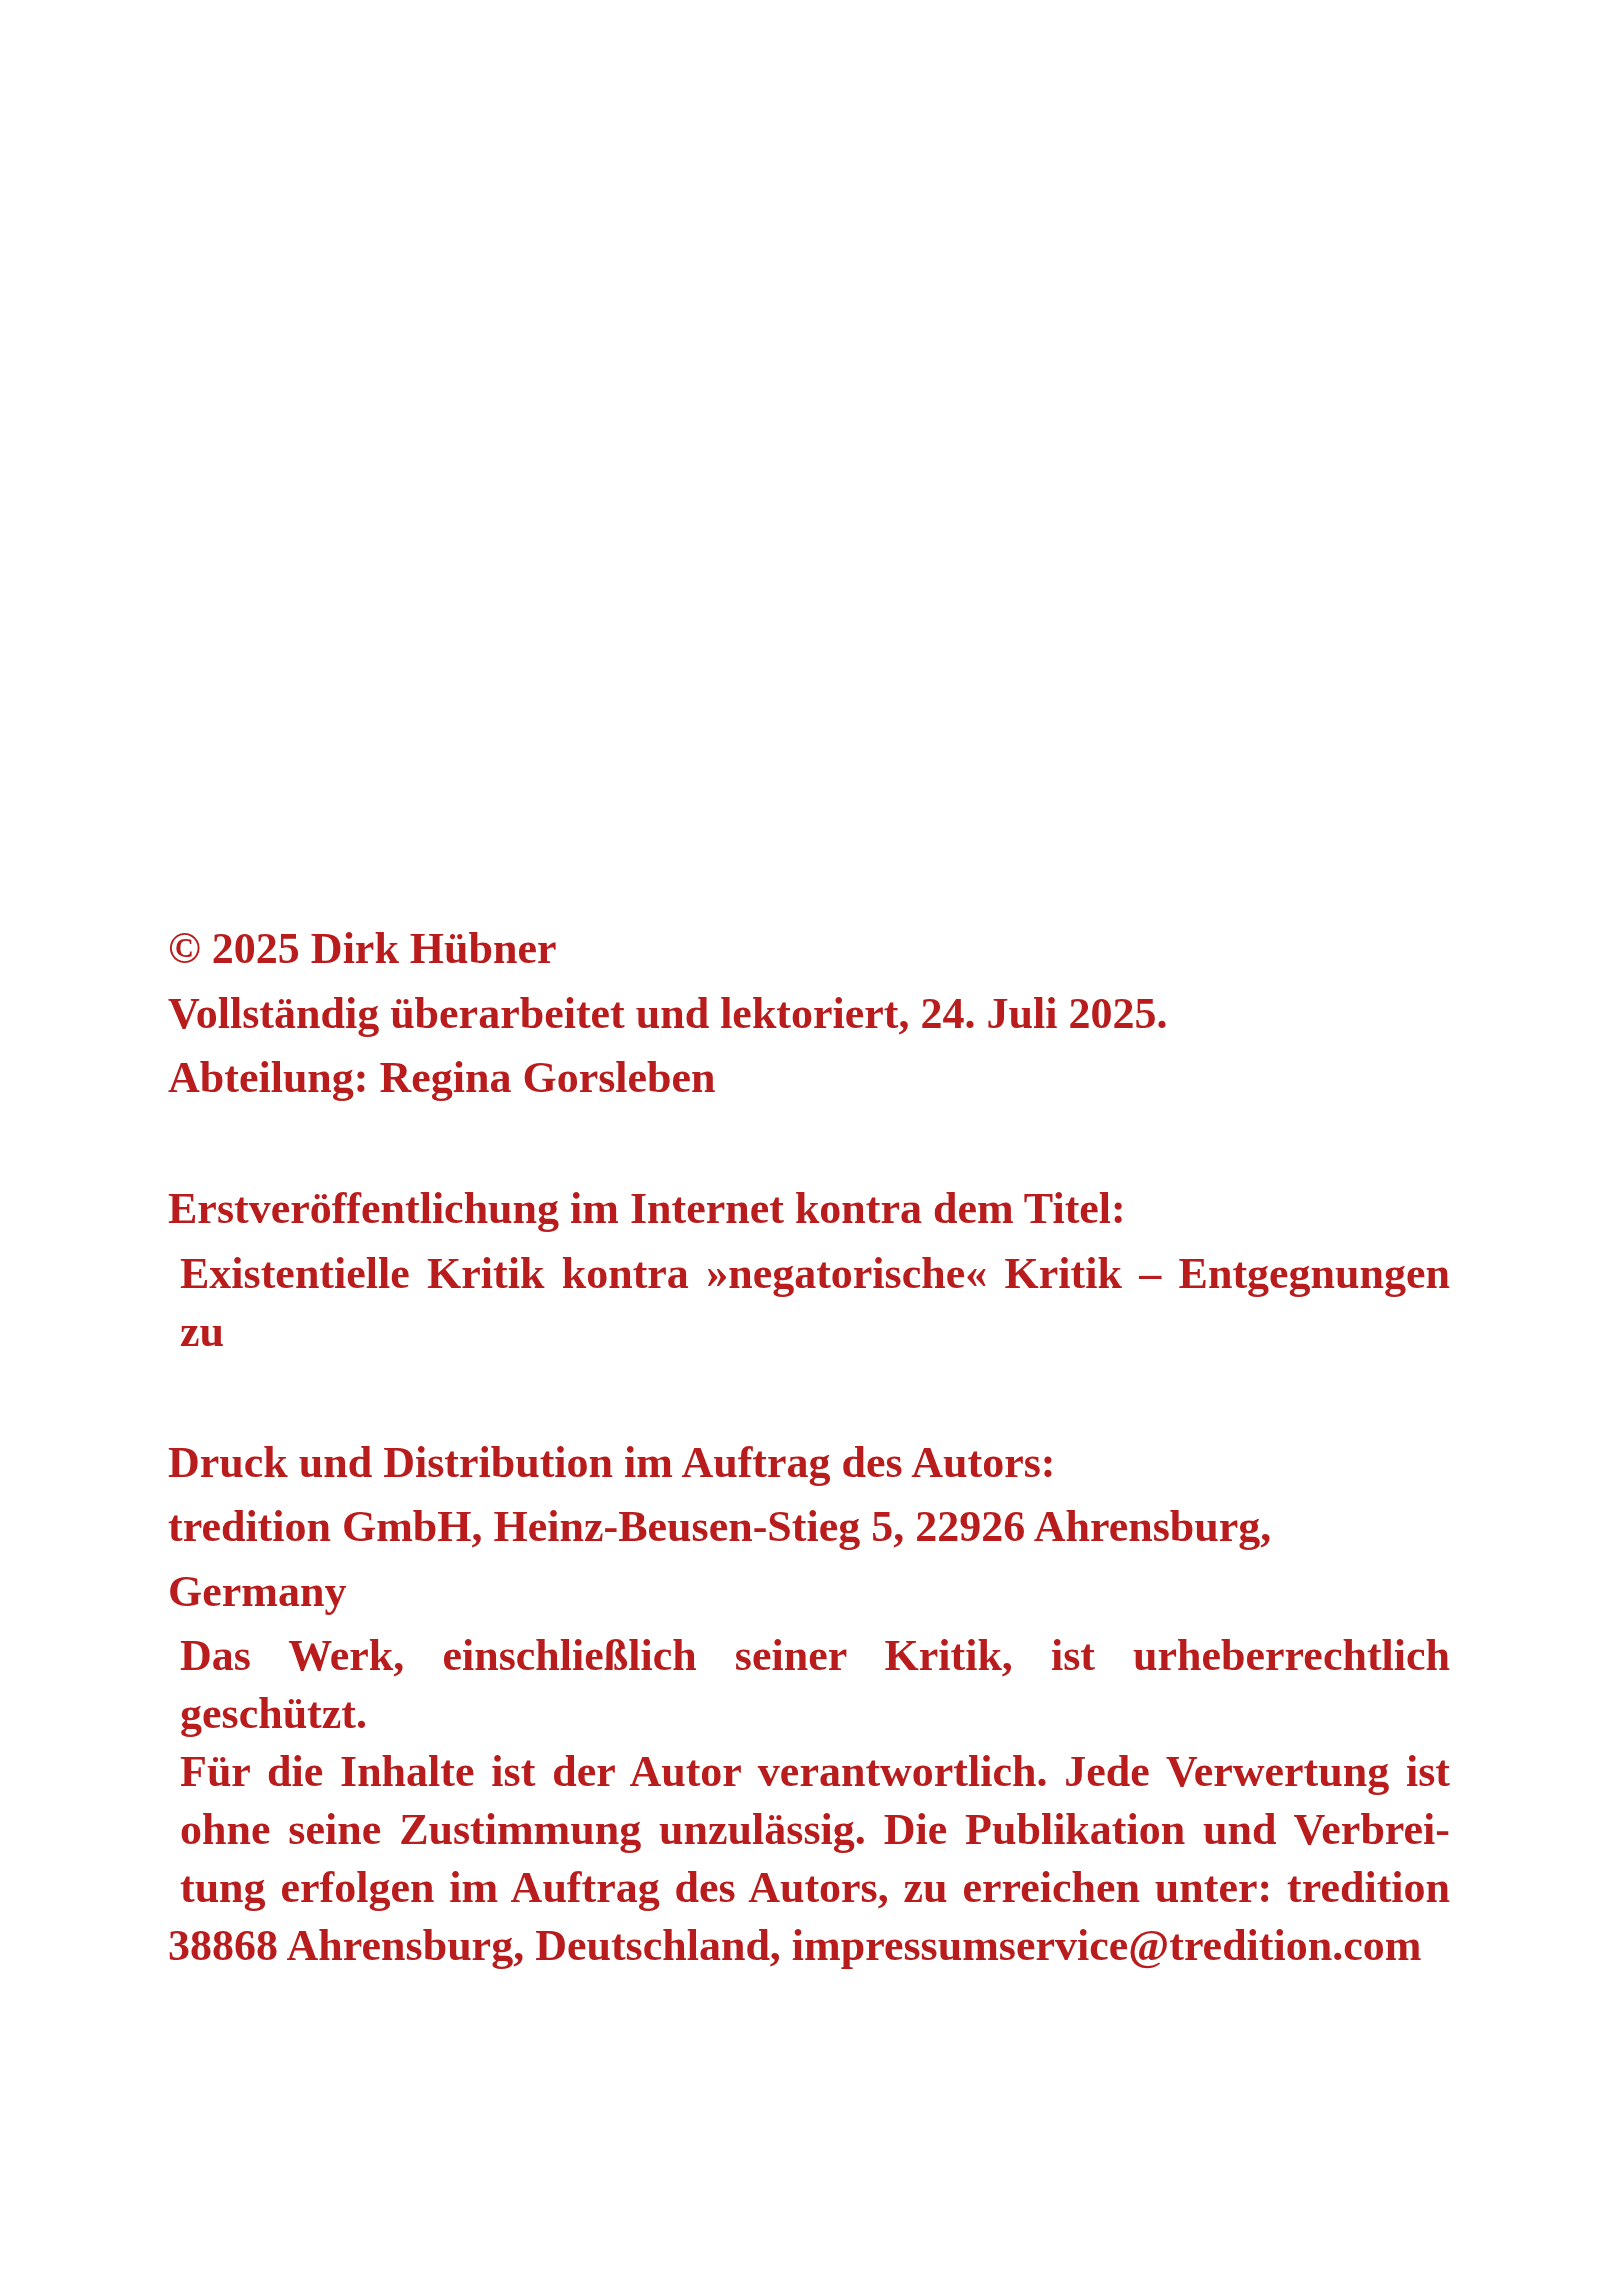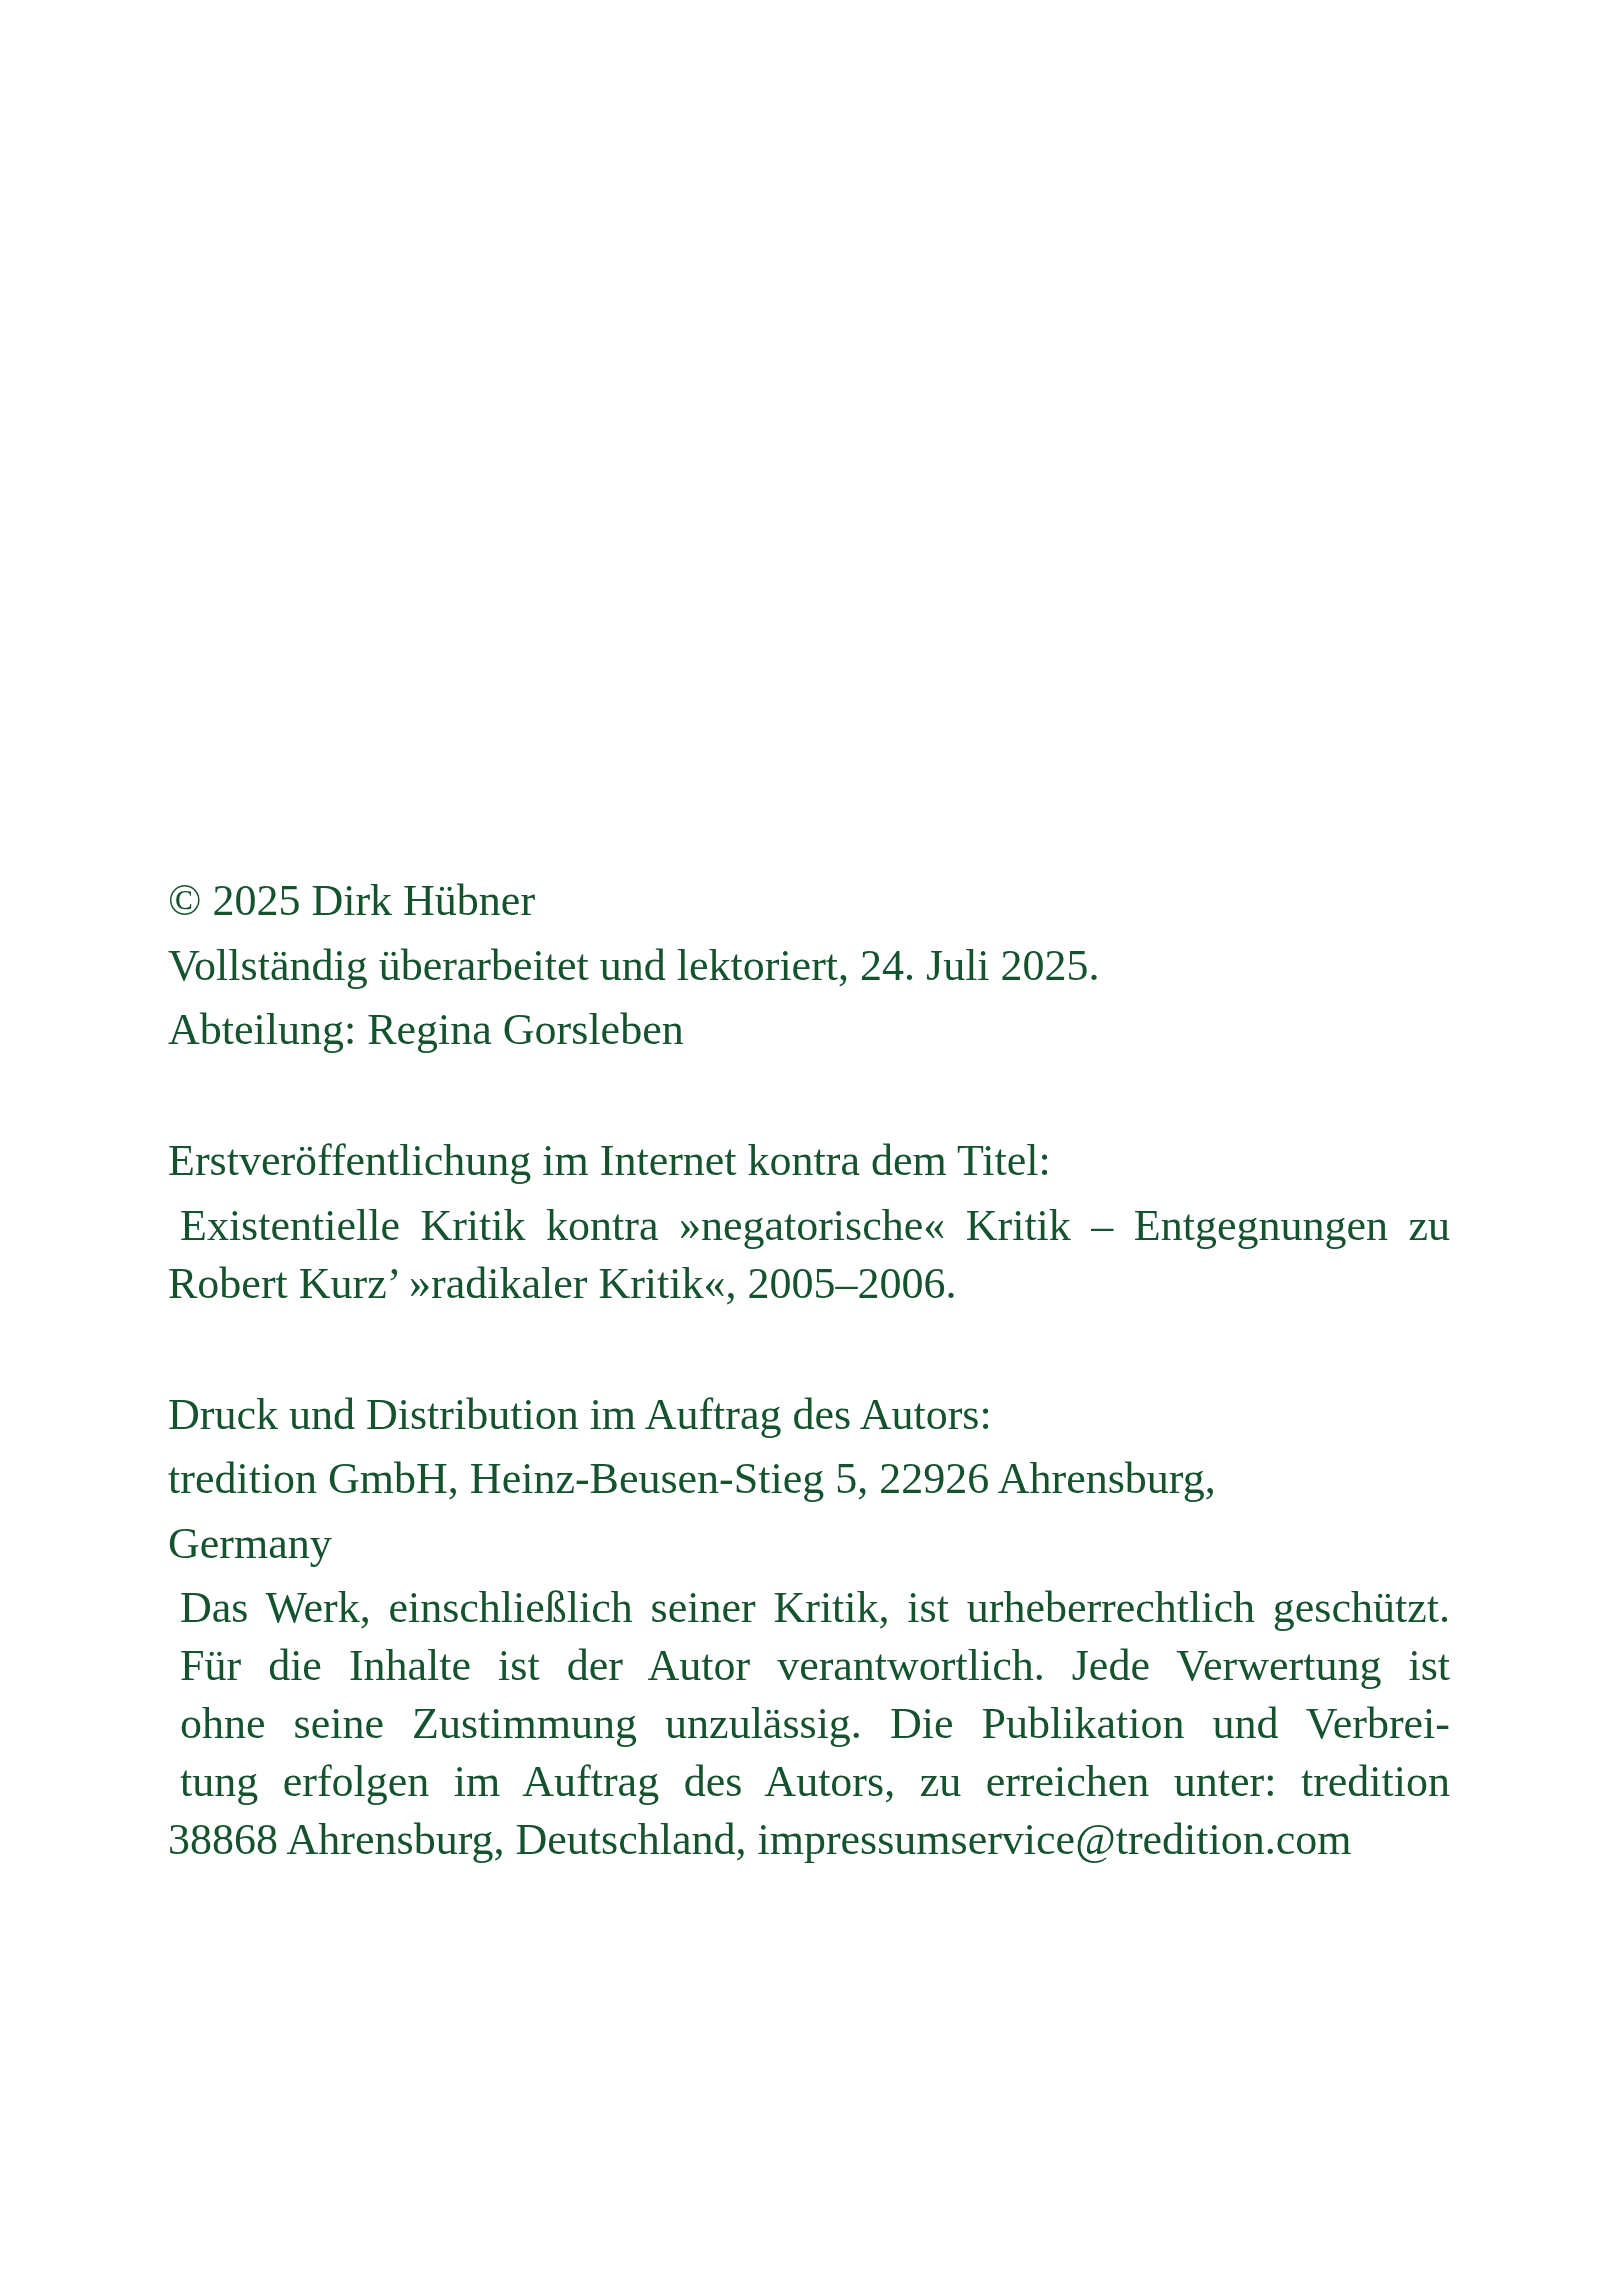--- a/index.html
+++ b/index.html
@@ -9,27 +9,27 @@
   body {
     width: 1620px;
     height: 2295px;
     background: #ffffff;
     position: relative;
     overflow: hidden;
   }
   .imprint {
     position: absolute;
     left: 168px;
-    top: 872px;
+    top: 920px;
     width: 1282px;
-    color: #14532d;
+    color: #b91c1c;
     font-family: "Liberation Serif", "DejaVu Serif", serif;
     font-size: 44px;
     line-height: 58px;
-    font-weight: 400;
+    font-weight: 700;
   }
   .para {
     margin: 0 0 6.5px 0;
   }
   .section-gap {
     margin-top: 73px;
   }
   .line {
     white-space: normal;
   }
@@ -52,21 +52,20 @@
   <div>
     <p class="para line left">© 2025 Dirk Hübner</p>
     <p class="para line left">Vollständig überarbeitet und lektoriert, 24. Juli 2025.</p>
     <p class="para line left">Abteilung: Regina Gorsleben</p>
   </div>
 
   <div class="section-gap">
     <p class="para line left">Erstveröffentlichung im Internet kontra dem Titel:</p>
     <div class="para">
       <div class="line just">Existentielle Kritik kontra »negatorische« Kritik – Entgegnungen zu</div>
-      <div class="line left">Robert Kurz’ »radikaler Kritik«, 2005–2006.</div>
     </div>
   </div>
 
   <div class="section-gap">
     <p class="para line left">Druck und Distribution im Auftrag des Autors:</p>
     <p class="para line left">tredition GmbH, Heinz-Beusen-Stieg 5, 22926 Ahrensburg,</p>
     <p class="para line left">Germany</p>
     <div class="para">
       <div class="line just">Das Werk, einschließlich seiner Kritik, ist urheberrechtlich geschützt.</div>
       <div class="line just">Für die Inhalte ist der Autor verantwortlich. Jede Verwertung ist</div>

